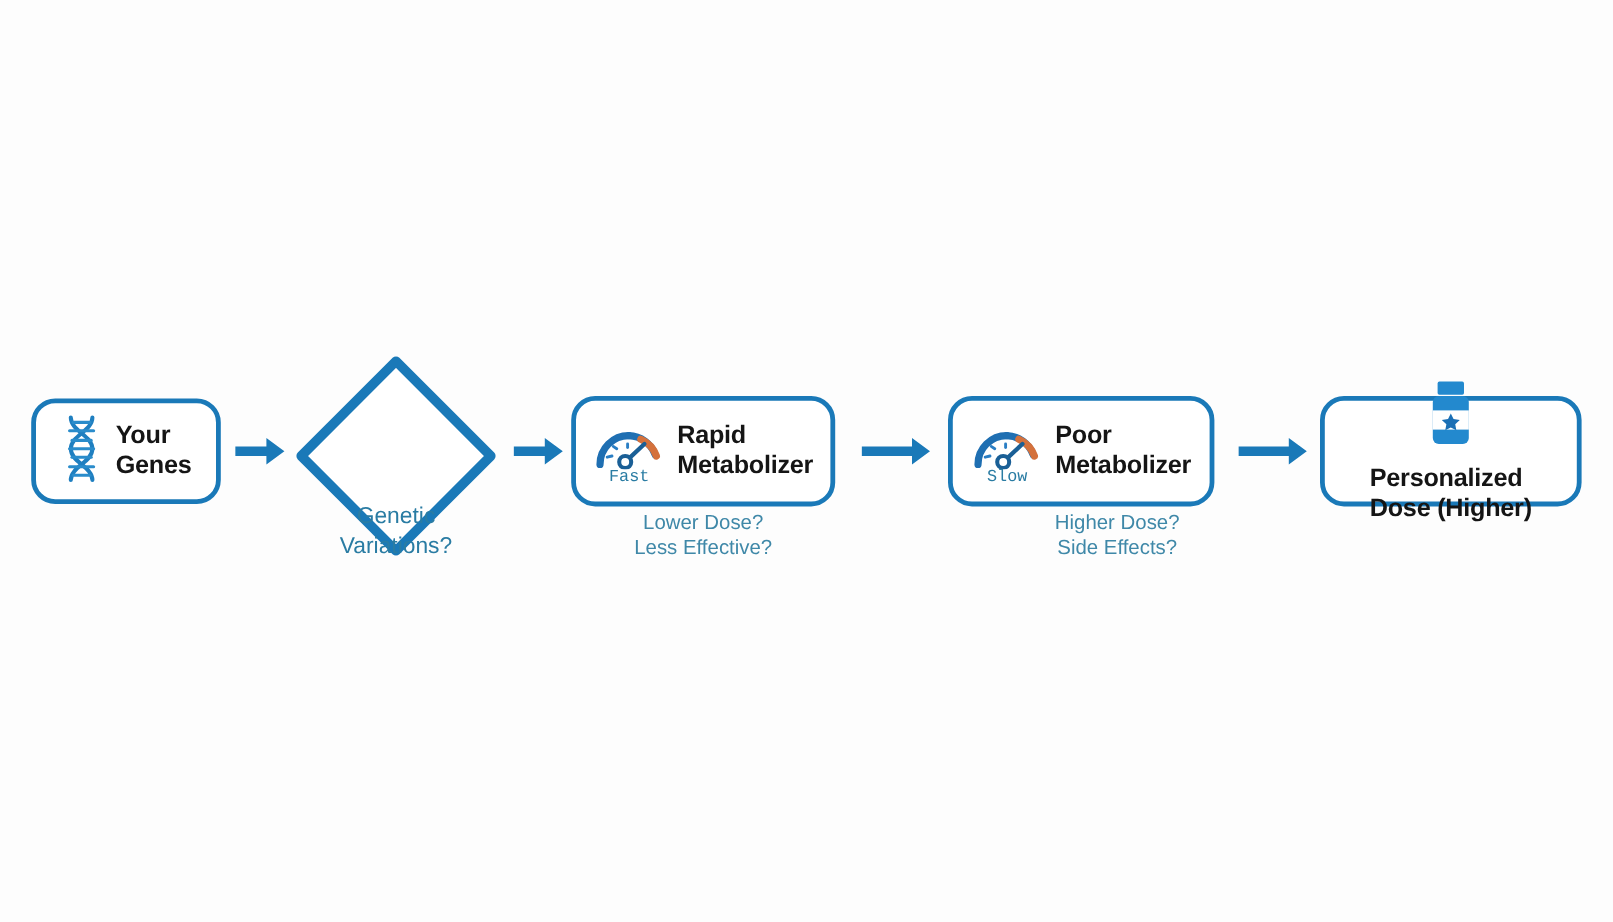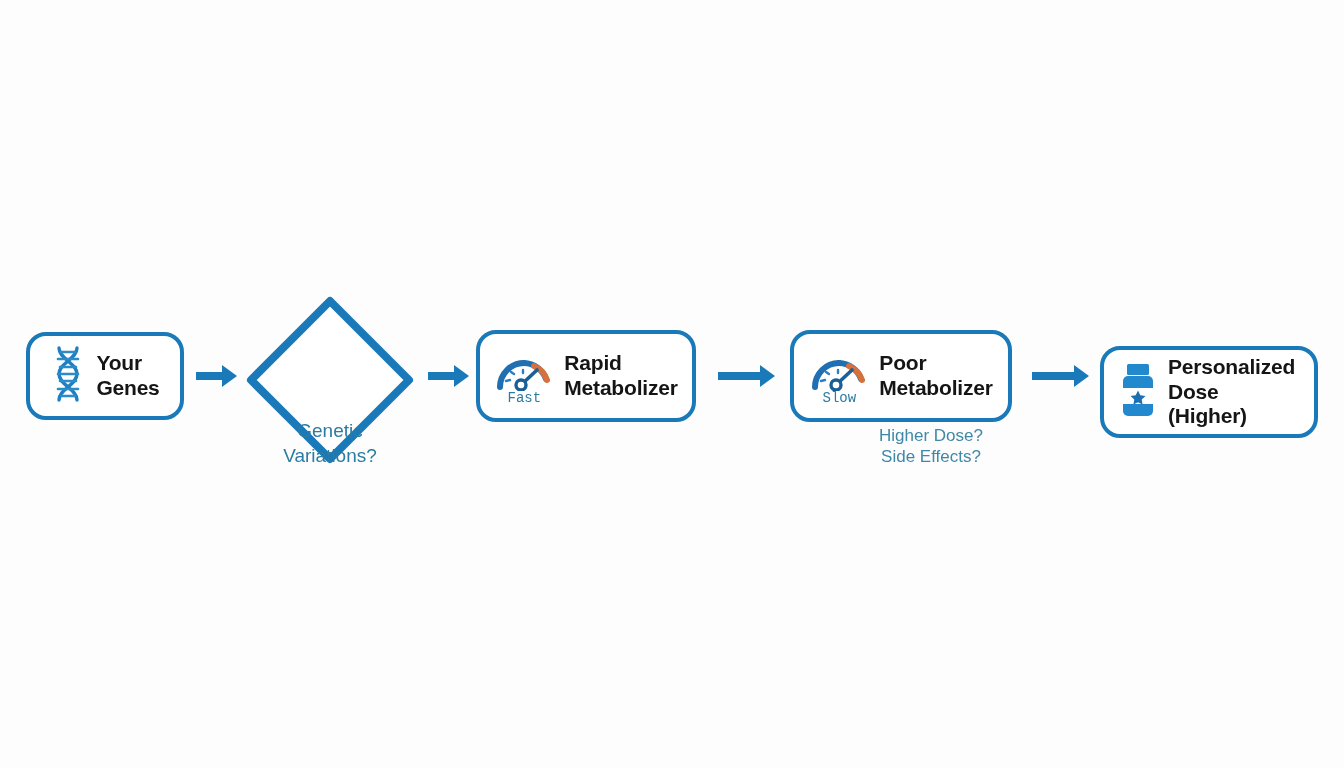--- a/index.html
+++ b/index.html
@@ -155,20 +155,22 @@
           <line x1="29" y1="23" x2="29" y2="26"></line>
         </g>
         <line x1="28" y1="37" x2="43" y2="23" stroke="#1a5f96" stroke-width="3.6" stroke-linecap="round"></line>
         <circle cx="27" cy="38" r="5" fill="#ffffff" stroke="#1a5f96" stroke-width="3.4"></circle>
       </svg>
       <span class="gauge-speed">Fast</span>
     </span>
     <span class="node-label">Rapid
 Metabolizer</span>
   </div>
+  <span class="node-caption" style="left:476px; top:426px; width:220px;">Lower Dose?
+Less Effective?</span>
 
   <span class="arrow" style="left:718px; top:362px;">
     <svg width="58" height="28" viewBox="0 0 58 28">
       <path d="M0 10 L42 10 L42 3 L57 14 L42 25 L42 18 L0 18 Z" fill="#1a79b8"></path>
     </svg>
   </span>
 
   <div class="node-box" style="left:790px; top:330px; width:222px; height:92px;">
     <span class="gauge-icon node-icon">
       <svg width="60" height="44" viewBox="0 0 60 44">
@@ -190,21 +192,21 @@
   </div>
   <span class="node-caption" style="left:820px; top:426px; width:222px;">Higher Dose?
 Side Effects?</span>
 
   <span class="arrow" style="left:1032px; top:362px;">
     <svg width="58" height="28" viewBox="0 0 58 28">
       <path d="M0 10 L42 10 L42 3 L57 14 L42 25 L42 18 L0 18 Z" fill="#1a79b8"></path>
     </svg>
   </span>
 
-  <div class="node-box" style="left:1100px; top:346px; width:218px; height:92px;">
+  <div class="node-box" style="left:1100px; top:330px; width:218px; height:92px;flex-direction:column;">
     <span class="node-icon">
       <svg width="40" height="56" viewBox="0 0 40 56">
         <rect x="9" y="2" width="22" height="11" rx="1.5" fill="#2389ce"></rect>
         <rect x="5" y="14" width="30" height="40" rx="5" fill="#2389ce"></rect>
         <rect x="5" y="26" width="30" height="16" fill="#ffffff"></rect>
         <path d="M20 28.5 L22.3 33.2 L27.5 33.9 L23.7 37.5 L24.6 42.6 L20 40.2 L15.4 42.6 L16.3 37.5 L12.5 33.9 L17.7 33.2 Z" fill="#1a6fb5"></path>
       </svg>
     </span>
     <span class="node-label">Personalized
 Dose (Higher)</span>

